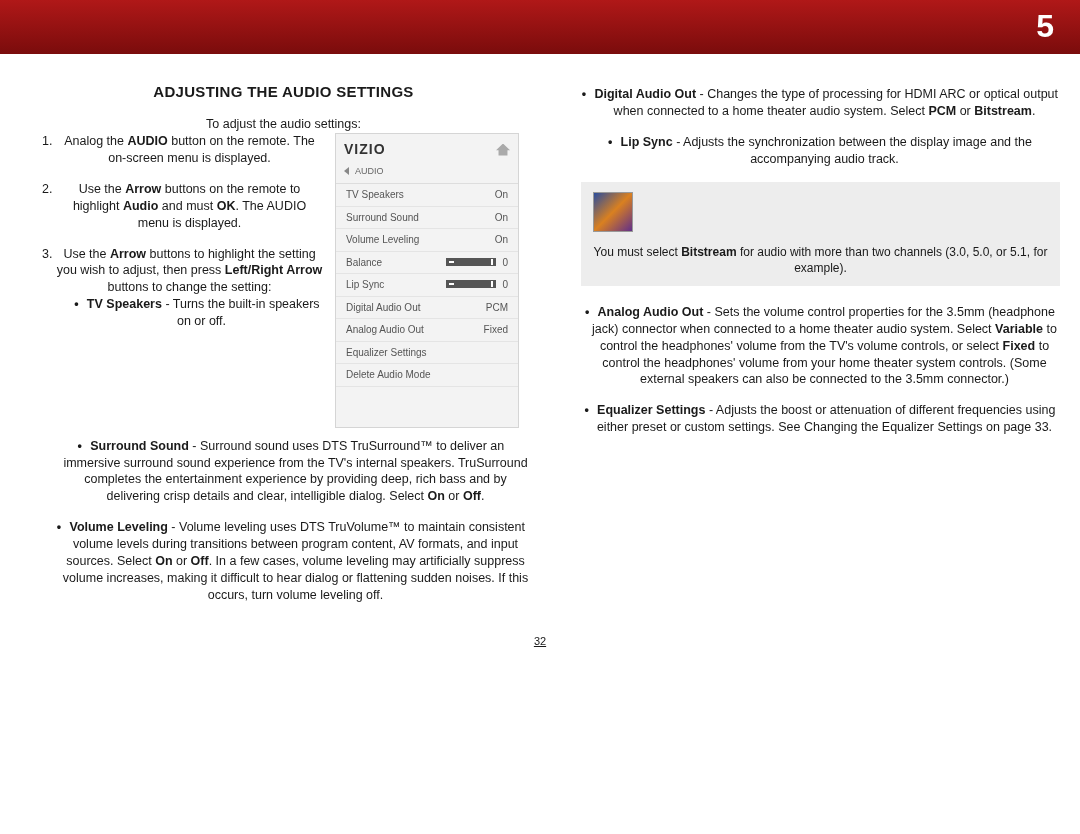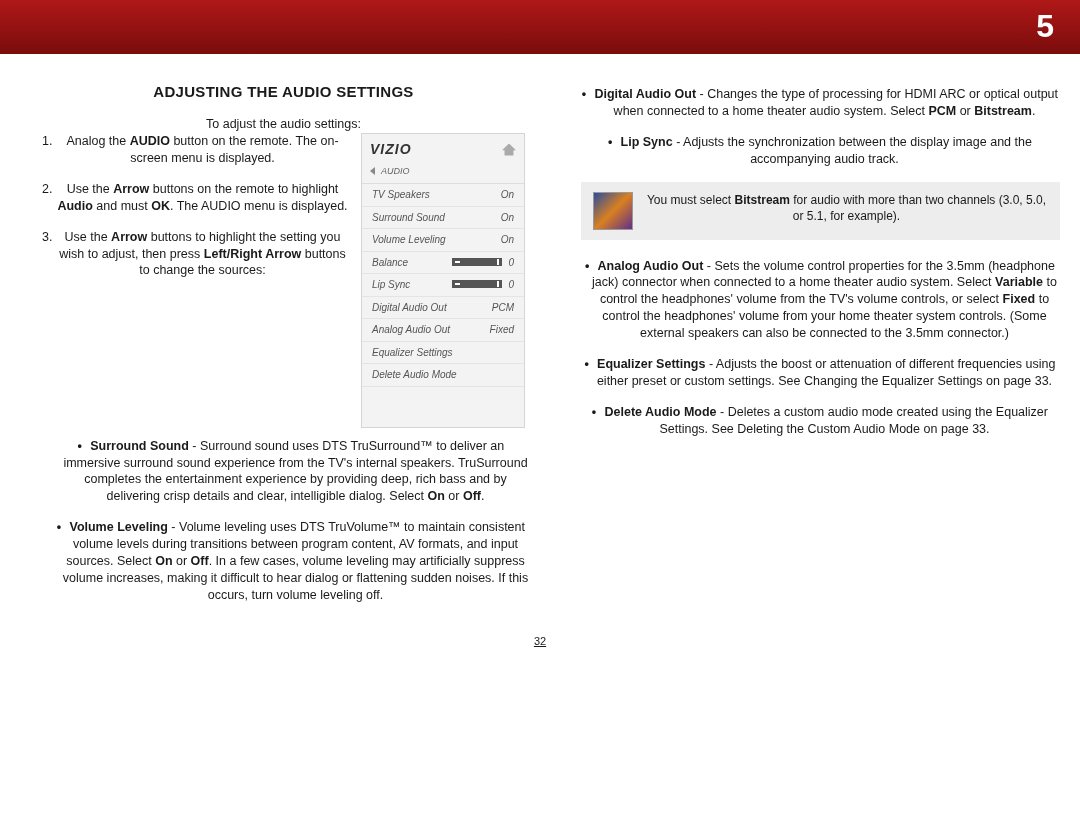--- a/index.html
+++ b/index.html
@@ -49,28 +49,29 @@
   .b { font-weight: bold; }
   .i { }
   .callout {
     background: #ededed;
     padding: 10px 12px;
     display: flex;
     gap: 12px;
     align-items: flex-start;
     margin: 12px 0 18px 16px;
     font-size: 12px;
+    flex-direction: column;
   }
   .callout-img {
     width: 40px; height: 38px; flex:0 0 40px;
     background: linear-gradient(135deg,#2a4d9e 0%,#d98020 50%,#612f8a 100%);
     border:1px solid #999;
   }
   
-  .menu-wrap { float: right; width: 164px; margin: 0 6px 10px 12px; font-style: italic; }
+  .menu-wrap { float: right; width: 184px; margin: 0 12px 10px 12px; }
   .menu {
     background: #f3f3f3;
     border: 1px solid #d5d5d5;
     font-size: 10px;
     color: #555;
   }
   .menu-head {
     display:flex; justify-content:space-between; align-items:center;
     padding: 6px 8px 4px 8px;
   }
@@ -164,21 +165,26 @@
       </div>
 
       <ol>
         <li>
           <span>Analog the </span><span class="b">AUDIO</span><span> button on the remote. The on-screen menu is displayed.</span>
         </li>
         <li>
           <span>Use the </span><span class="b">Arrow</span><span> buttons on the remote to highlight </span><span class="b">Audio</span><span> and must </span><span class="b">OK</span><span>. The AUDIO menu is displayed.</span>
         </li>
         <li>
-          <span>Use the </span><span class="b">Arrow</span><span> buttons to highlight the setting you wish to adjust, then press </span><span class="b">Left/Right Arrow</span><span> buttons to change the sources:</span>
+          <span>Use the </span><span class="b">Arrow</span><span> buttons to highlight the setting you wish to adjust, then press </span><span class="b">Left/Right Arrow</span><span> buttons to change the setting:</span>
+          <ul>
+            <li>
+              <span class="b">TV Speakers</span><span> - Turns the built-in speakers on or off.</span>
+            </li>
+          </ul>
         </li>
       </ol>
       <div style="clear:both"></div>
     </div>
 
 
     <ul>
       <li>
         <span class="b">Surround Sound</span><span> - Surround sound uses DTS TruSurround™ to deliver an immersive surround sound experience from the TV's internal speakers. TruSurround completes the entertainment experience by providing deep, rich bass and by delivering crisp details and clear, intelligible dialog. Select </span><span class="b">On</span><span> or </span><span class="b">Off</span><span>.</span>
       </li>
@@ -204,21 +210,18 @@
       <div><span>You must select </span><span class="b">Bitstream</span><span> for audio with more than two channels (3.0, 5.0, or 5.1, for example).</span></div>
     </div>
 
     <ul>
       <li>
         <span class="b">Analog Audio Out</span><span> - Sets the volume control properties for the 3.5mm (headphone jack) connector when connected to a home theater audio system. Select </span><span class="b">Variable</span><span> to control the headphones' volume from the TV's volume controls, or select </span><span class="b">Fixed</span><span> to control the headphones' volume from your home theater system controls. (Some external speakers can also be connected to the 3.5mm connector.)</span>
       </li>
       <li>
         <span class="b">Equalizer Settings</span><span> - Adjusts the boost or attenuation of different frequencies using either preset or custom settings. See </span><span class="i">Changing the Equalizer Settings</span><span> on page 33.</span>
       </li>
-      <li>
-        <span class="b">Delete Audio Mode</span><span> - Deletes a custom audio mode created using the Equalizer Settings. See </span><span class="i">Deleting the Custom Audio Mode on page 33.</span>
-      </li>
     </ul>
 
   </div>
 </div>
 
 <div class="page-num">32</div>
 
 </body></html>

